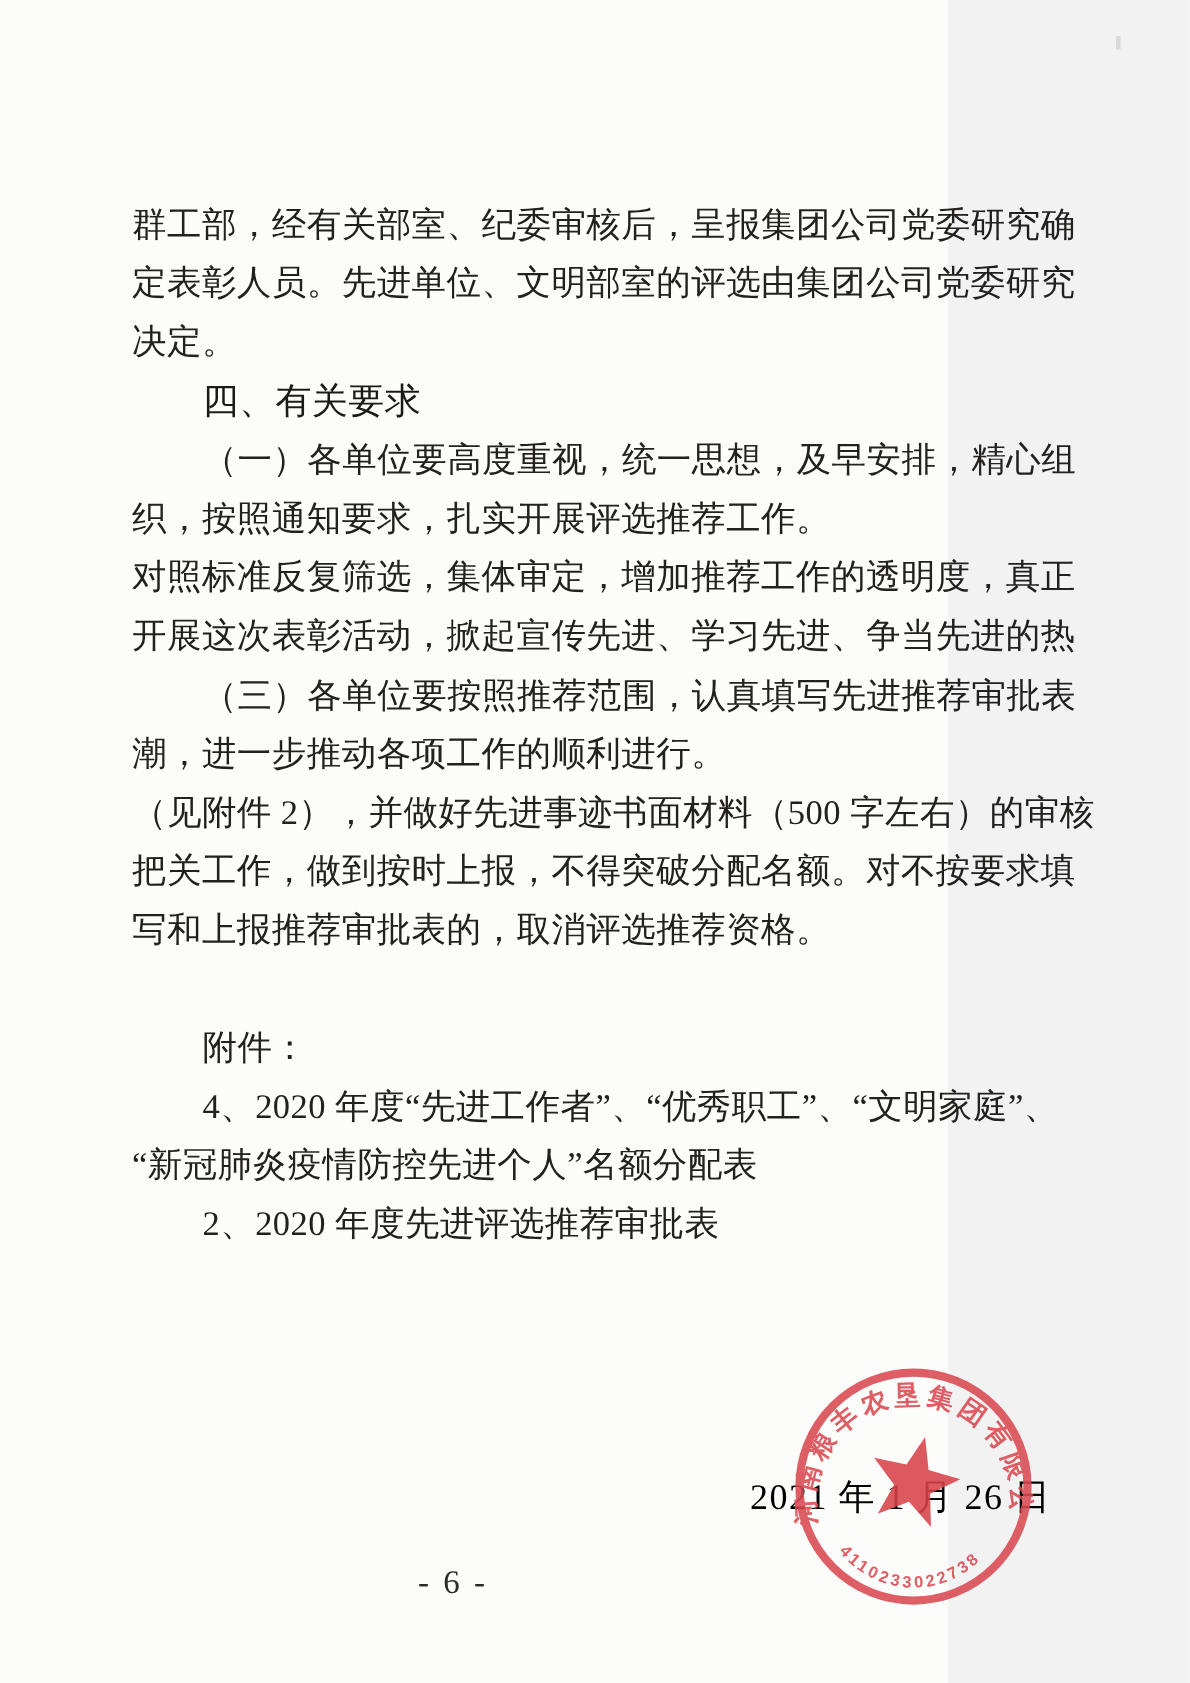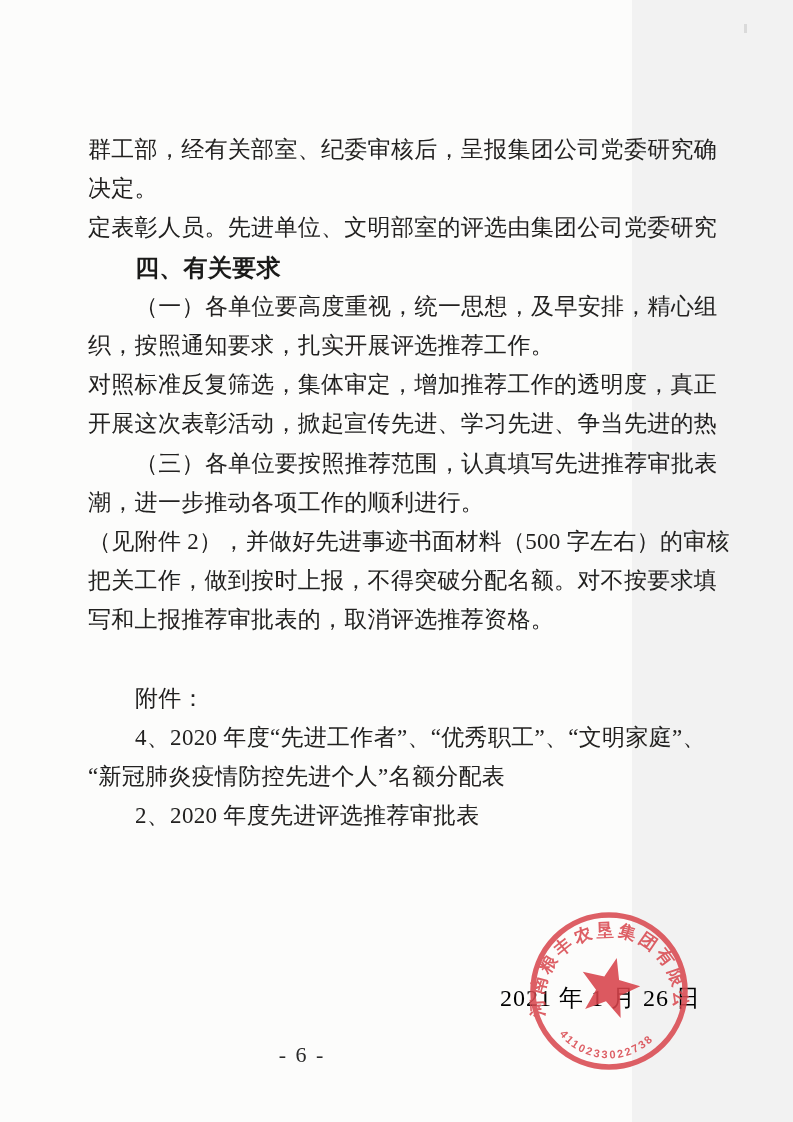--- a/index.html
+++ b/index.html
@@ -25,21 +25,21 @@
     height:39.2px;
     line-height:39.2px;
     font-size:23px;
     letter-spacing:0.3px;
     white-space:nowrap;
     color:#222120;
   }
   .line.indent{padding-left:47px;}
   .line.heading{
     font-family:"Liberation Sans", sans-serif;
-    font-weight:700;
+    font-weight:400;
     font-size:24px;
     color:#1a1a19;
   }
   .date-line{
     position:absolute;
     left:500px;top:982px;
     font-size:24px;
     letter-spacing:1px;
     color:#000000;
     z-index:1;
@@ -73,23 +73,23 @@
 <body>
 
 <div class="page">
 
   <div class="speck"></div>
 
   <div class="doc-text">
 
       <span class="line">群工部，经有关部室、纪委审核后，呈报集团公司党委研究确</span>
 
+      <span class="line">定表彰人员。先进单位、文明部室的评选由集团公司党委研究</span>
+
       <span class="line">决定。</span>
-
-      <span class="line">定表彰人员。先进单位、文明部室的评选由集团公司党委研究</span>
 
       <span class="line heading indent">四、有关要求</span>
 
       <span class="line indent">（一）各单位要高度重视，统一思想，及早安排，精心组</span>
 
       <span class="line">织，按照通知要求，扎实开展评选推荐工作。</span>
 
 
       <span class="line">对照标准反复筛选，集体审定，增加推荐工作的透明度，真正</span>
 

